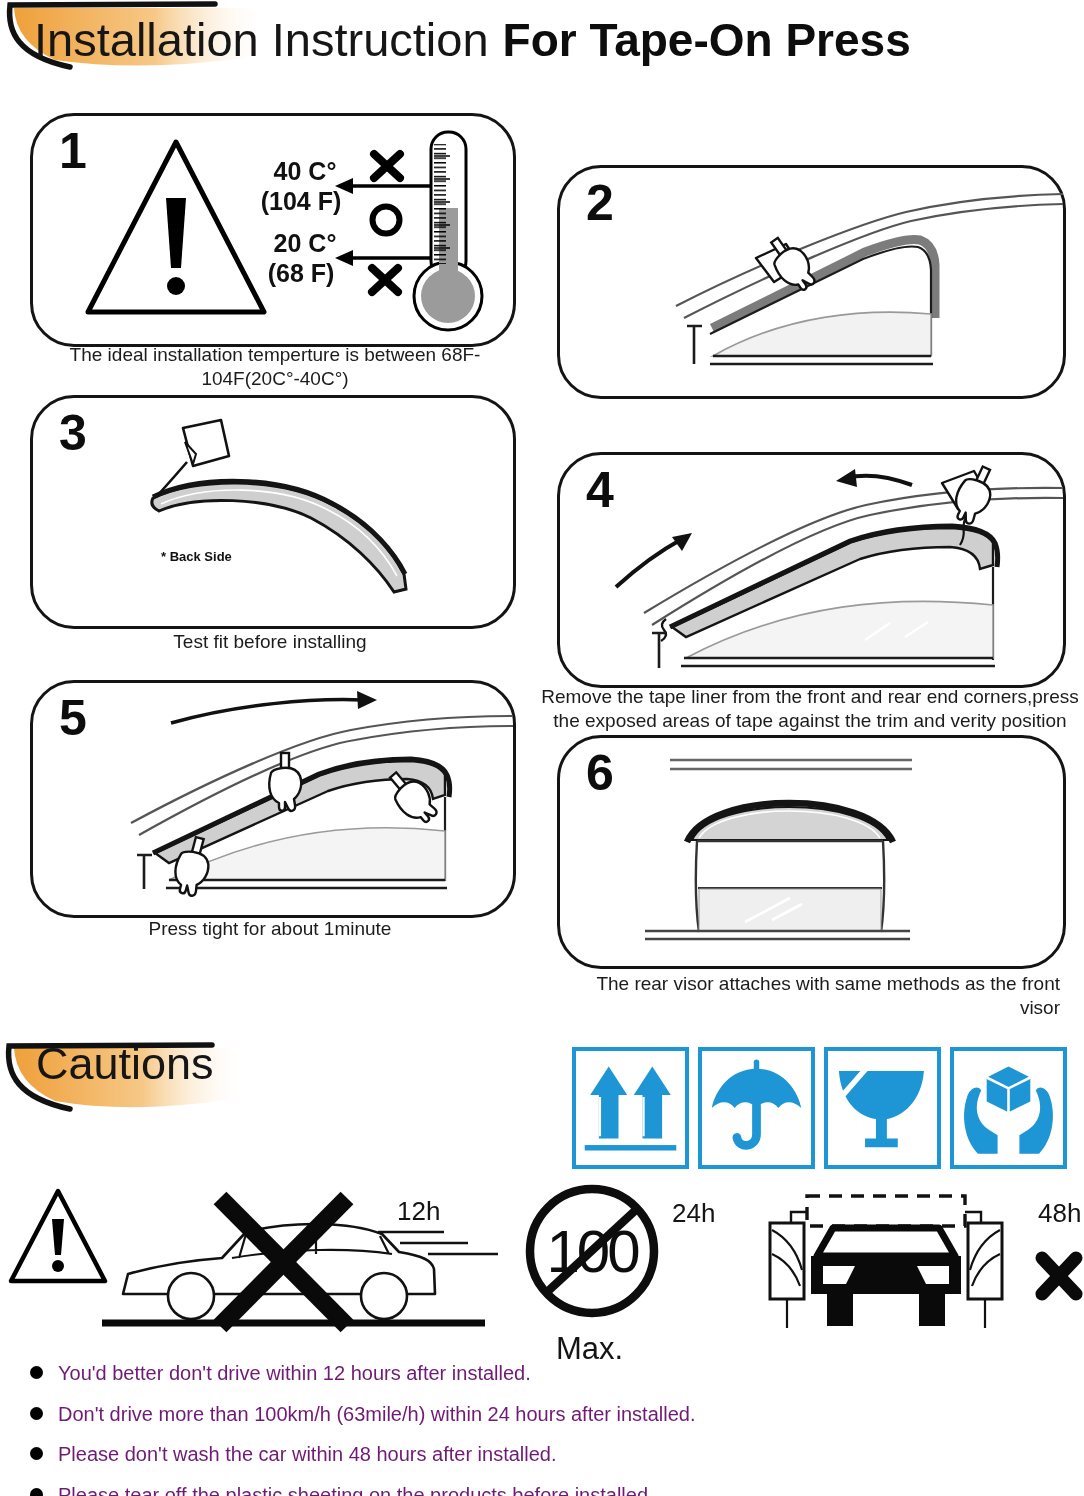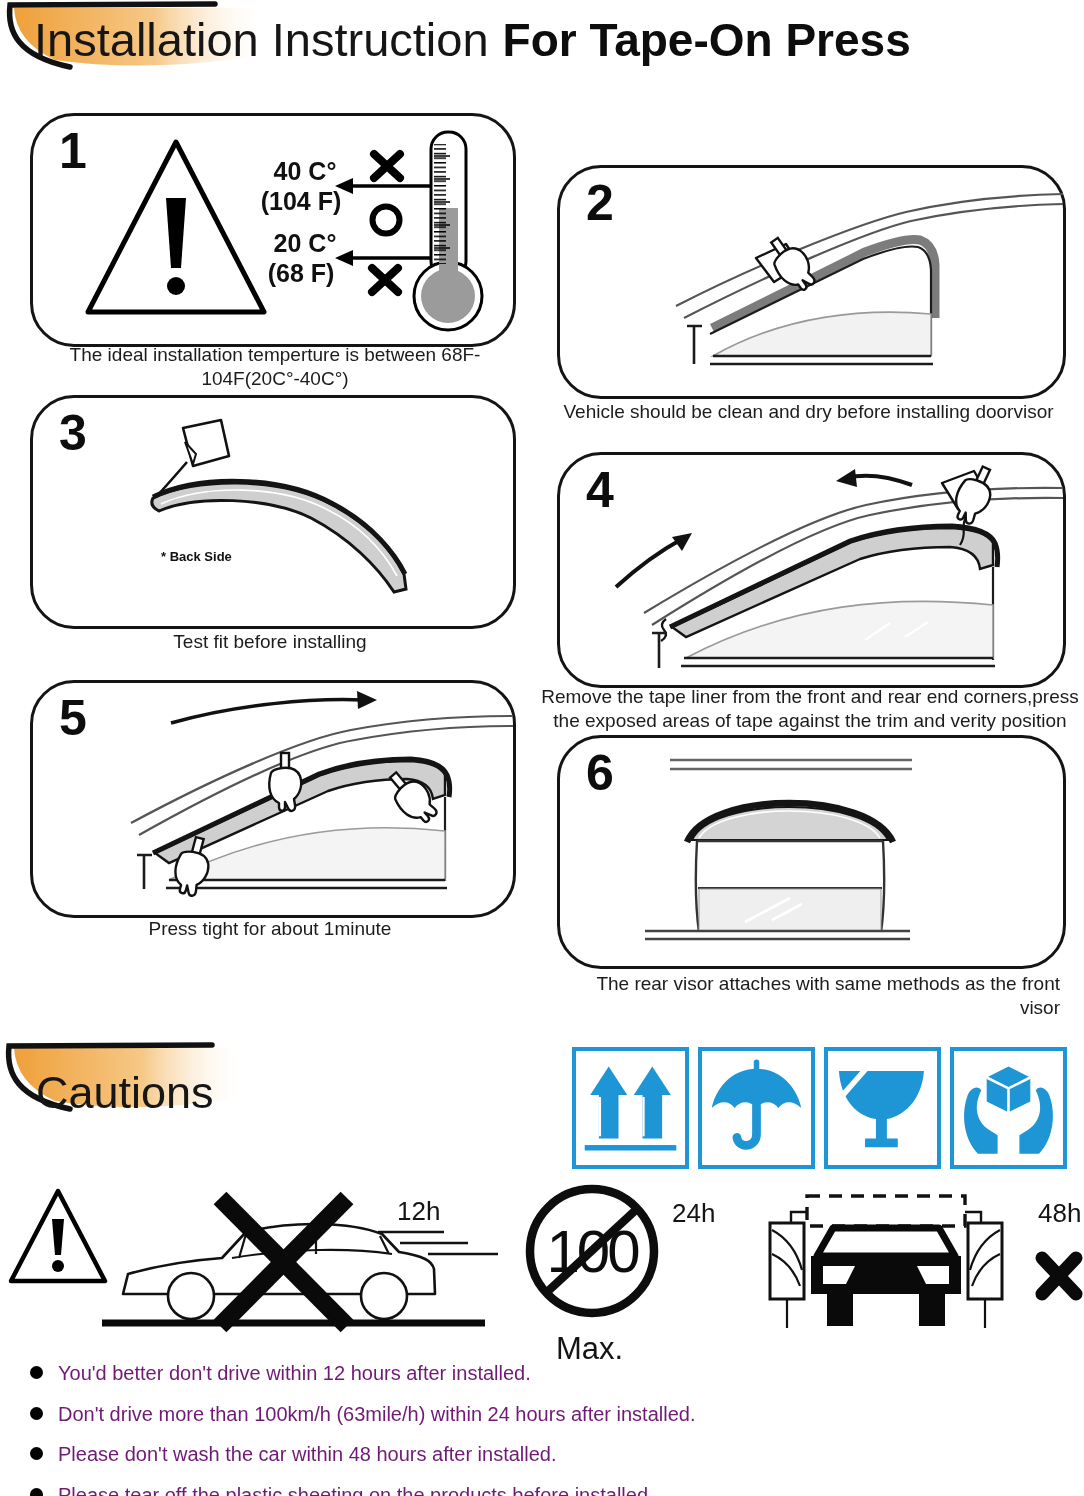--- a/index.html
+++ b/index.html
@@ -9,21 +9,21 @@
   
   .title-line{position:absolute;left:34px;top:12px;white-space:nowrap;}
   .title-reg{font-size:47px;font-weight:400;letter-spacing:0px;color:#161616;}
   .title-bold{font-size:46px;font-weight:700;margin-left:14px;color:#0d0d0d;}
   
   .card{position:absolute;border:3.5px solid #141414;border-radius:44px;background:#fff;}
   .stepnum{position:absolute;left:26px;top:6px;font-size:50px;font-weight:700;color:#0d0d0d;z-index:3;}
   .card svg{position:absolute;left:0;top:0;}
   .caption{position:absolute;text-align:center;font-size:19px;line-height:24px;color:#1c1c1c;}
   
-  .cautions-heading{position:absolute;left:36px;top:1067px;font-size:45px;font-weight:400;color:#161616;}
+  .cautions-heading{position:absolute;left:36px;top:1038px;font-size:45px;font-weight:400;color:#161616;}
   .pkg{position:absolute;top:1047px;width:109px;height:114px;border:4.5px solid #1e95d4;background:#fff;}
   .hrs{position:absolute;font-size:26px;color:#141414;}
   .maxlbl{position:absolute;left:556px;top:1331px;font-size:31px;color:#141414;}
   
   .bullets{position:absolute;left:20px;top:1360px;width:1050px;}
   .bullet-row{display:flex;align-items:flex-start;margin-bottom:14.5px;}
   .bullet-dot{width:13px;height:13px;border-radius:50%;background:#000;flex:0 0 13px;margin:6px 15px 0 10px;}
   .bullet-text{font-size:20px;line-height:26px;color:#701a75;}
   svg text{font-family:"Liberation Sans",sans-serif;}
 </style>
@@ -115,21 +115,20 @@
       <path d="M152,160 L305,84 Q345,69 360,72 Q374,77 375,97 L375,150" fill="none" stroke="#7c7c7c" stroke-width="9"></path>
       <path d="M150,166 L303,91 Q342,76 358,79 Q370,83 371,102 L371,188" fill="none" stroke="#1c1c1c" stroke-width="2.2"></path>
       <path d="M153,188 C225,147 305,140 371,146 L371,188 Z" fill="#f2f2f2" stroke="#999" stroke-width="1.6"></path>
       <path d="M153,188 H371 M150,196 H373" stroke="#1c1c1c" stroke-width="2.6"></path>
       <path d="M127,158 h15 M134,158 v38" fill="none" stroke="#1c1c1c" stroke-width="2.6"></path>
 
       <path d="M196,90 L226,76 L240,98 L214,114 Z" fill="#fff" stroke="#111" stroke-width="2.4" stroke-linejoin="round"></path>
       <use href="#mitt" transform="translate(234,100) rotate(-35)"></use>
     </svg>
   </div>
-  <div class="caption" style="left:557px;top:400px;width:503px;">Vehicle should be clean and dry before installing doorvisor</div>
 
   <div class="card" style="left:30px;top:395px;width:480px;height:228px;">
     <div class="stepnum">3</div>
     <svg width="480" height="228" viewBox="0 0 480 228">
 
       <path d="M120,100 C160,80 245,78 298,106 C338,126 360,155 371,176 L373,191 L361,194 C344,168 316,140 278,120 C236,99 162,97 126,113 Q116,108 120,100 Z" fill="#cfcfcf" stroke="#141414" stroke-width="3"></path>
       <path d="M120,99 C165,77 248,77 300,106 C340,127 362,156 372,176" fill="none" stroke="#141414" stroke-width="5"></path>
       <path d="M128,106 C170,87 246,86 295,112 C333,131 352,156 364,178" fill="none" stroke="#fff" stroke-width="1.6"></path>
 
       <path d="M150,30 L188,22 L196,58 L160,68 Z" fill="#fff" stroke="#111" stroke-width="2.6" stroke-linejoin="round"></path>

